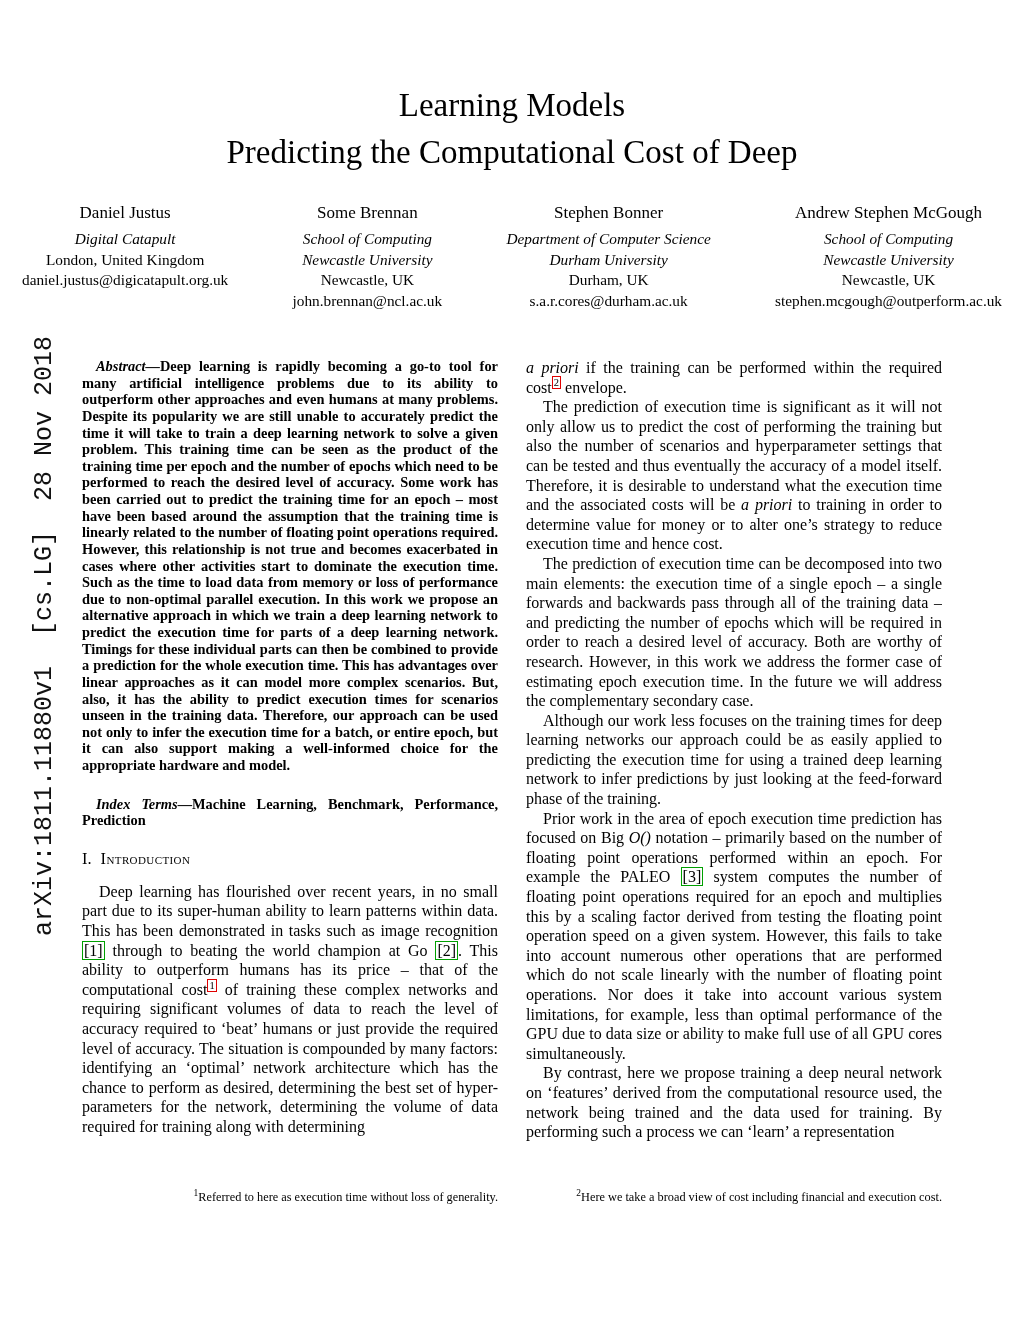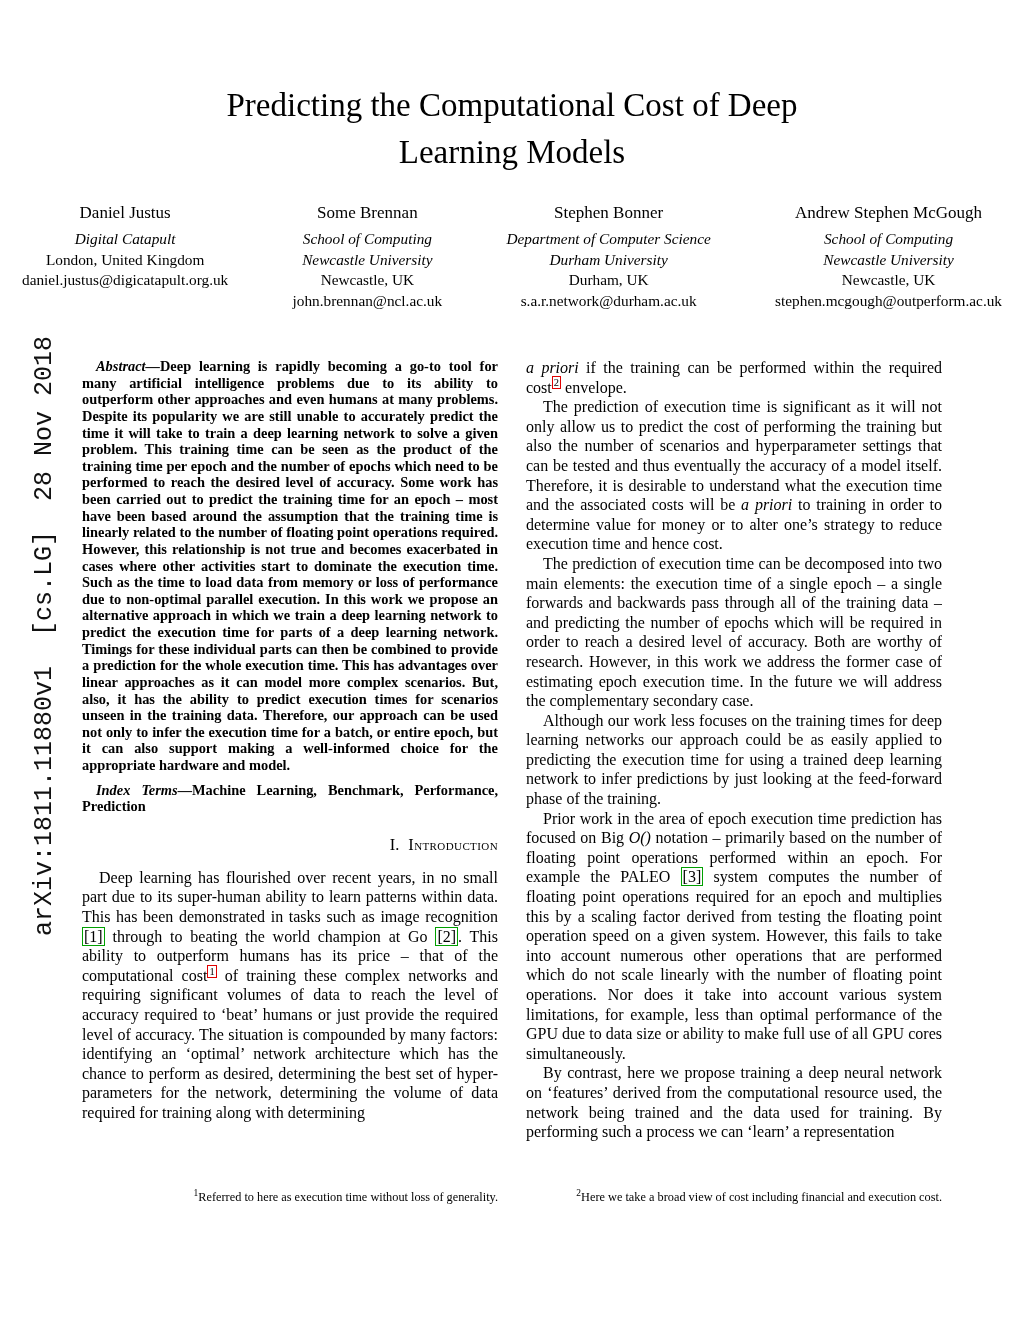--- a/index.html
+++ b/index.html
@@ -68,27 +68,27 @@
   }
   .col { position: relative; width: 420px; height: 852px; overflow: hidden; }
 
   .abstract, .index-terms {
     font-weight: bold;
     font-size: 14.4px;
     line-height: 1.155;
     text-align: justify;
     text-indent: 14px;
   }
-  .index-terms { margin-top: 8px; }
+  .index-terms { margin-top: 22px; }
   .lead { font-style: italic; }
 
   .section-heading {
     font-size: 16.4px;
     font-weight: normal;
-    text-align: right;
+    text-align: left;
     margin: 20px 0 13px 0;
   }
   .sec-num { margin-right: 9px; }
   .sc { font-variant: small-caps; letter-spacing: 0.4px; }
 
   .body-par {
     font-size: 16px;
     line-height: 1.225;
     text-align: justify;
   }
@@ -123,22 +123,22 @@
   .fn-marker { font-size: 9.5px; vertical-align: super; line-height: 1; }
 </style>
 </head>
 <body>
 
 <div class="page">
 
   <div class="arxiv-watermark">arXiv:1811.11880v1  [cs.LG]  28 Nov 2018</div>
 
   <header class="title-block">
+    <div class="title-line">Learning Models</div>
     <div class="title-line">Predicting the Computational Cost of Deep</div>
-    <div class="title-line">Learning Models</div>
   </header>
 
   <div class="authors">
     <div class="author">
       <div class="a-name">Daniel Justus</div>
       <div class="a-line italic">Digital Catapult</div>
 
       <div class="a-line">London, United Kingdom</div>
       <div class="a-line">daniel.justus@digicatapult.org.uk</div>
     </div>
@@ -147,21 +147,21 @@
       <div class="a-line italic">School of Computing</div>
       <div class="a-line italic">Newcastle University</div>
       <div class="a-line">Newcastle, UK</div>
       <div class="a-line">john.brennan@ncl.ac.uk</div>
     </div>
     <div class="author">
       <div class="a-name">Stephen Bonner</div>
       <div class="a-line italic">Department of Computer Science</div>
       <div class="a-line italic">Durham University</div>
       <div class="a-line">Durham, UK</div>
-      <div class="a-line">s.a.r.network@durham.ac.uk</div>
+      <div class="a-line">s.a.r.cores@durham.ac.uk</div>
     </div>
     <div class="author">
       <div class="a-name">Andrew Stephen McGough</div>
       <div class="a-line italic">School of Computing</div>
       <div class="a-line italic">Newcastle University</div>
       <div class="a-line">Newcastle, UK</div>
       <div class="a-line">stephen.mcgough@outperform.ac.uk</div>
     </div>
   </div>
 

